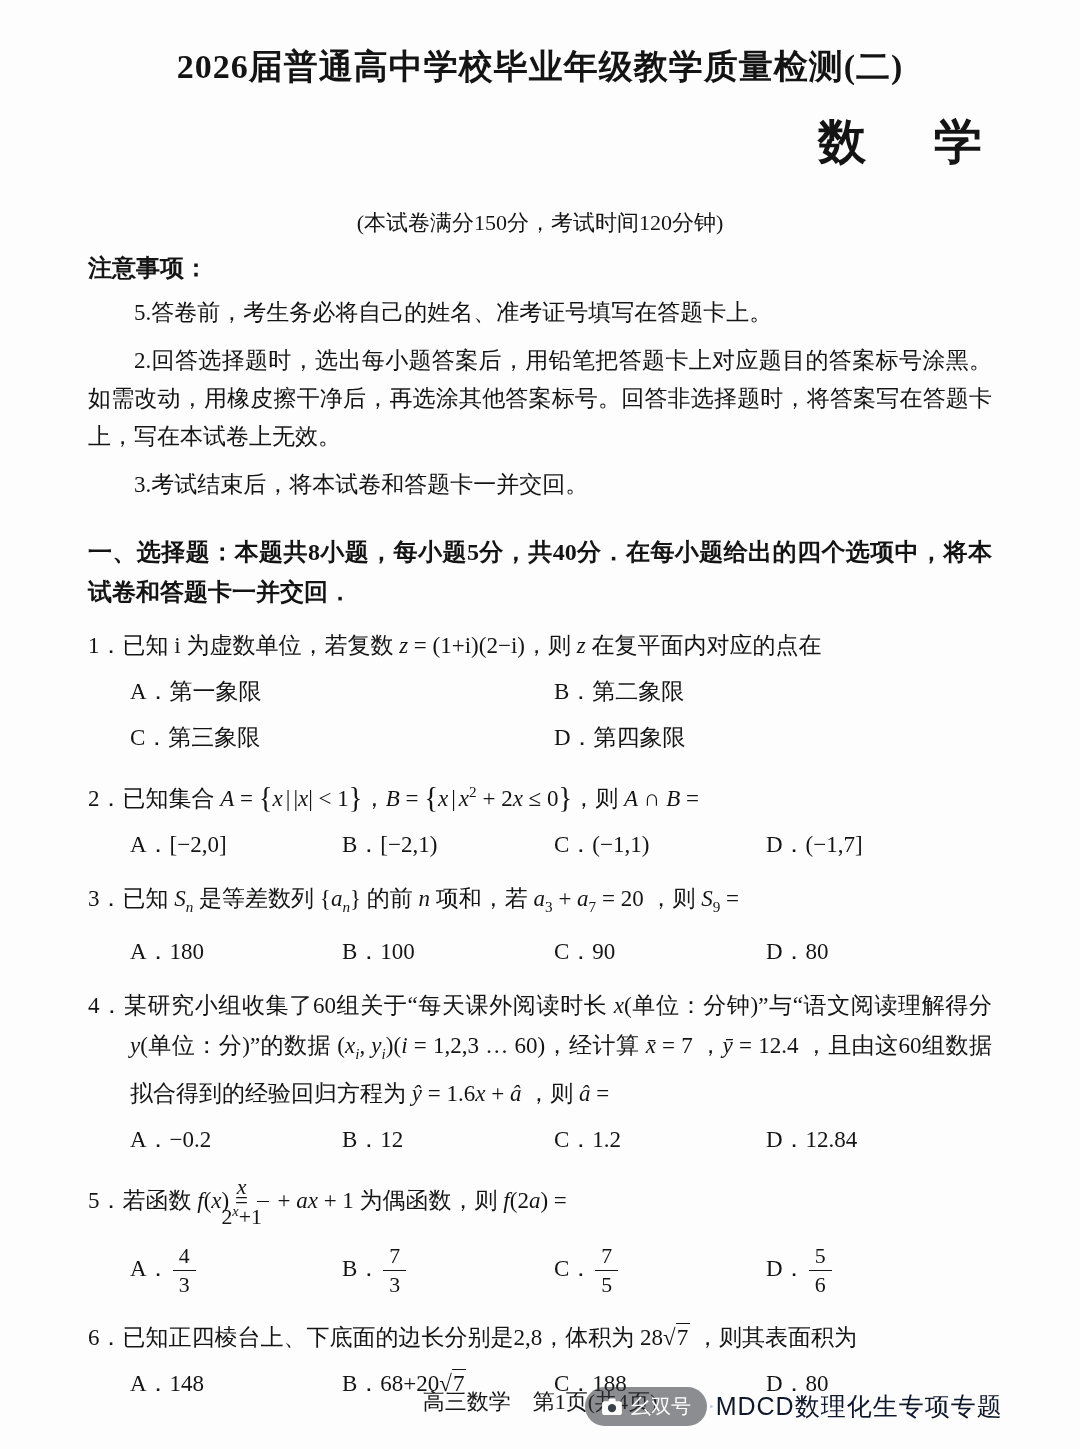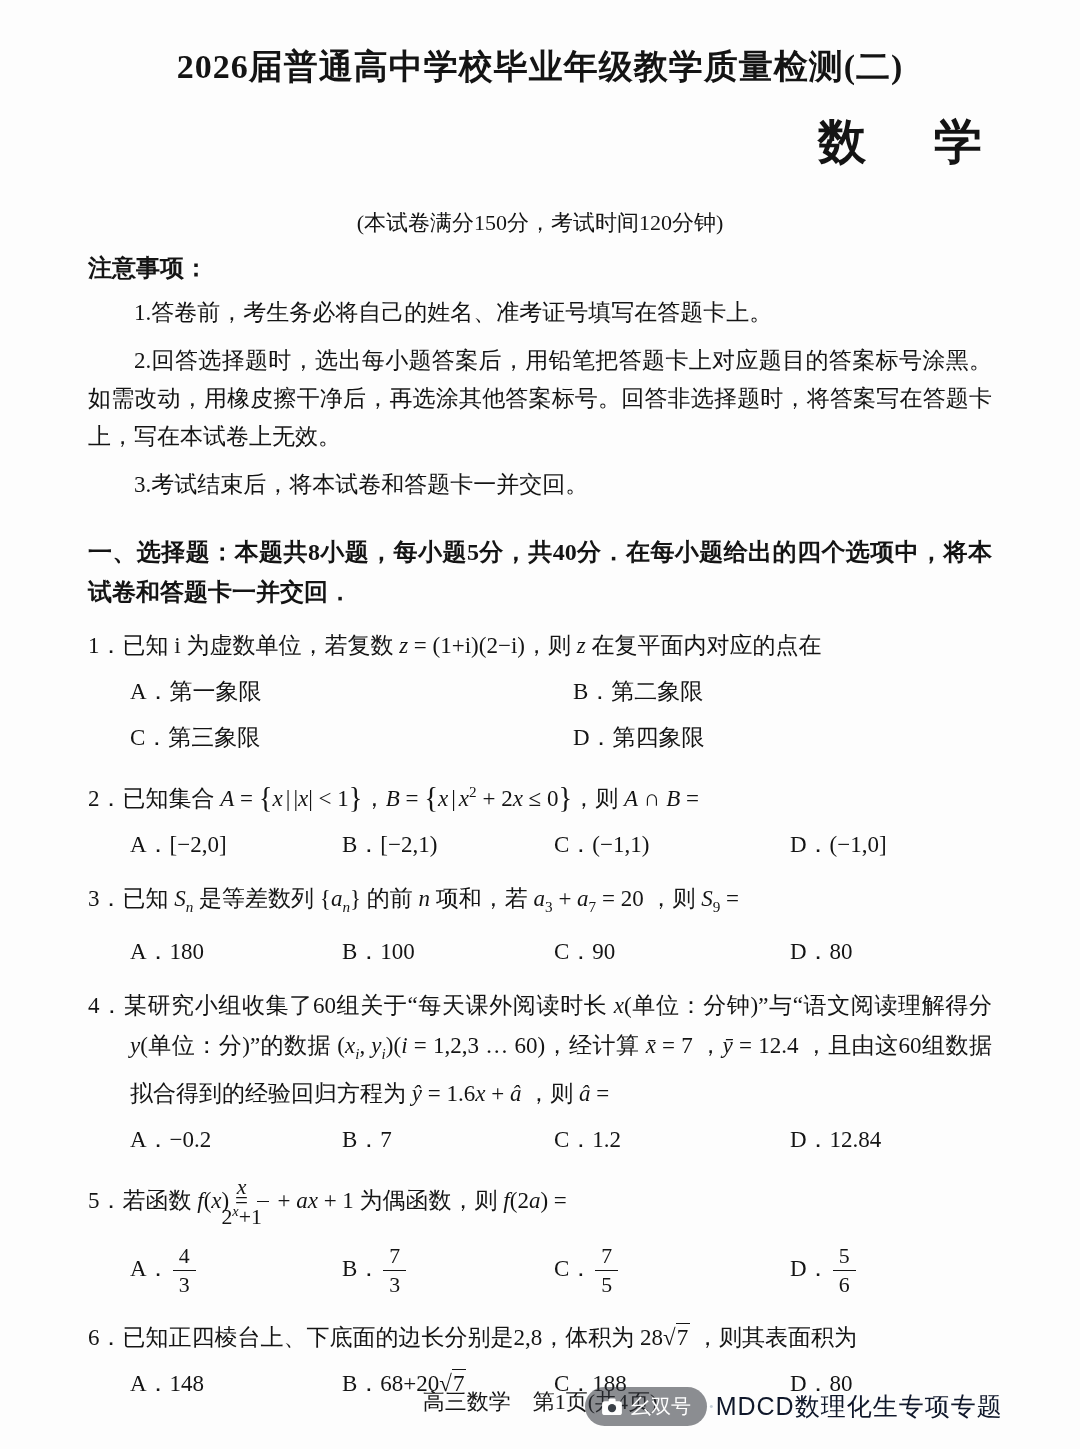--- a/index.html
+++ b/index.html
@@ -25,21 +25,21 @@
   .section-head { font-size:24px; font-weight:700; line-height:40px; margin-top:28px; text-align:justify; }
 
   .question { margin-top:14px; }
   .stem {
     font-size:23px; line-height:40px;
     padding-left:42px; text-indent:-42px;
     text-align:justify;
   }
   .opts { display:flex; padding-left:42px; margin-top:6px; font-size:23px; line-height:40px; align-items:flex-end; }
   .opts .opt { width:212px; }
-  .opts .opt:last-child { width:auto;margin-left:24px; }
+  .opts .opt:last-child { width:auto; }
   .opts.two .opt { width:424px; }
   .opts.tall { line-height:30px; padding-top:6px; padding-bottom:6px; }
 
   i { font-style:italic; }
   sub { font-size:0.66em; }
   sup { font-size:0.66em; }
   .br { font-size:1.25em; vertical-align:-0.06em; }
   .bar { padding:0 3px; }
 
   .frac { display:inline-flex; flex-direction:column; vertical-align:middle; text-align:center; font-size:0.95em; line-height:1.2; margin:0 3px; }
@@ -65,21 +65,21 @@
 </head>
 <body>
 
 <div class="page">
 
   <h1 class="title">2026届普通高中学校毕业年级教学质量检测(二)</h1>
   <h2 class="subject">数　学</h2>
   <p class="info">(本试卷满分150分，考试时间120分钟)</p>
 
   <p class="notice-head">注意事项：</p>
-  <p class="notice-item">1.答卷前，考生务必将自己的姓名、准考证号填写在答题卡上。</p>
+  <p class="notice-item">5.答卷前，考生务必将自己的姓名、准考证号填写在答题卡上。</p>
   <p class="notice-item justify">2.回答选择题时，选出每小题答案后，用铅笔把答题卡上对应题目的答案标号涂黑。如需改动，用橡皮擦干净后，再选涂其他答案标号。回答非选择题时，将答案写在答题卡上，写在本试卷上无效。</p>
   <p class="notice-item">3.考试结束后，将本试卷和答题卡一并交回。</p>
 
   <p class="section-head">一、选择题：本题共8小题，每小题5分，共40分．在每小题给出的四个选项中，将本试卷和答题卡一并交回．</p>
 
   <div class="question">
     <p class="stem">1．已知 i 为虚数单位，若复数 <i>z</i> = (1+i)(2−i)，则 <i>z</i> 在复平面内对应的点在</p>
     <div class="opts two">
       <span class="opt">A．第一象限</span>
       <span class="opt">B．第二象限</span>
@@ -89,39 +89,39 @@
       <span class="opt">D．第四象限</span>
     </div>
   </div>
 
   <div class="question">
     <p class="stem">2．已知集合 <i>A</i> = <span class="br">{</span><i>x</i><span class="bar">|</span>|<i>x</i>| &lt; 1<span class="br">}</span>，<i>B</i> = <span class="br">{</span><i>x</i><span class="bar">|</span><i>x</i><sup>2</sup> + 2<i>x</i> ≤ 0<span class="br">}</span>，则 <i>A</i> ∩ <i>B</i> =</p>
     <div class="opts">
       <span class="opt">A．[−2,0]</span>
       <span class="opt">B．[−2,1)</span>
       <span class="opt">C．(−1,1)</span>
-      <span class="opt">D．(−1,0]</span>
+      <span class="opt">D．(−1,7]</span>
     </div>
   </div>
 
   <div class="question">
     <p class="stem">3．已知 <i>S</i><sub><i>n</i></sub> 是等差数列 {<i>a</i><sub><i>n</i></sub>} 的前 <i>n</i> 项和，若 <i>a</i><sub>3</sub> + <i>a</i><sub>7</sub> = 20 ，则 <i>S</i><sub>9</sub> =</p>
     <div class="opts">
       <span class="opt">A．180</span>
       <span class="opt">B．100</span>
       <span class="opt">C．90</span>
       <span class="opt">D．80</span>
     </div>
   </div>
 
   <div class="question">
     <p class="stem">4．某研究小组收集了60组关于“每天课外阅读时长 <i>x</i>(单位：分钟)”与“语文阅读理解得分 <i>y</i>(单位：分)”的数据 (<i>x</i><sub><i>i</i></sub>, <i>y</i><sub><i>i</i></sub>)(<i>i</i> = 1,2,3 … 60)，经计算 <i>x̄</i> = 7 ，<i>ȳ</i> = 12.4 ，且由这60组数据拟合得到的经验回归方程为 <i>ŷ</i> = 1.6<i>x</i> + <i>â</i> ，则 <i>â</i> =</p>
     <div class="opts">
       <span class="opt">A．−0.2</span>
-      <span class="opt">B．7</span>
+      <span class="opt">B．12</span>
       <span class="opt">C．1.2</span>
       <span class="opt">D．12.84</span>
     </div>
   </div>
 
   <div class="question">
     <p class="stem">5．若函数 <i>f</i>(<i>x</i>) = <span class="frac">
           <span class="fn"><i>x</i></span>
           <span class="fd">2<sup><i>x</i></sup>+1</span>
         </span> + <i>ax</i> + 1 为偶函数，则 <i>f</i>(2<i>a</i>) =</p>

